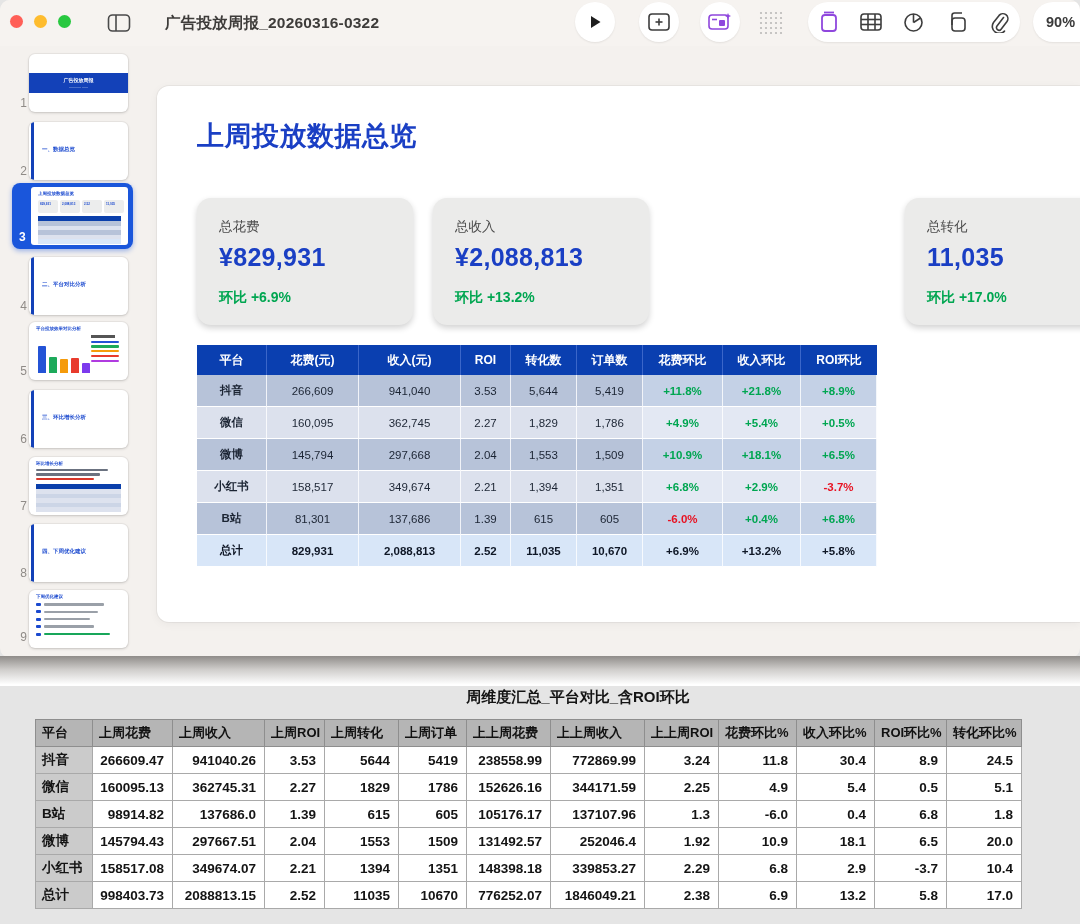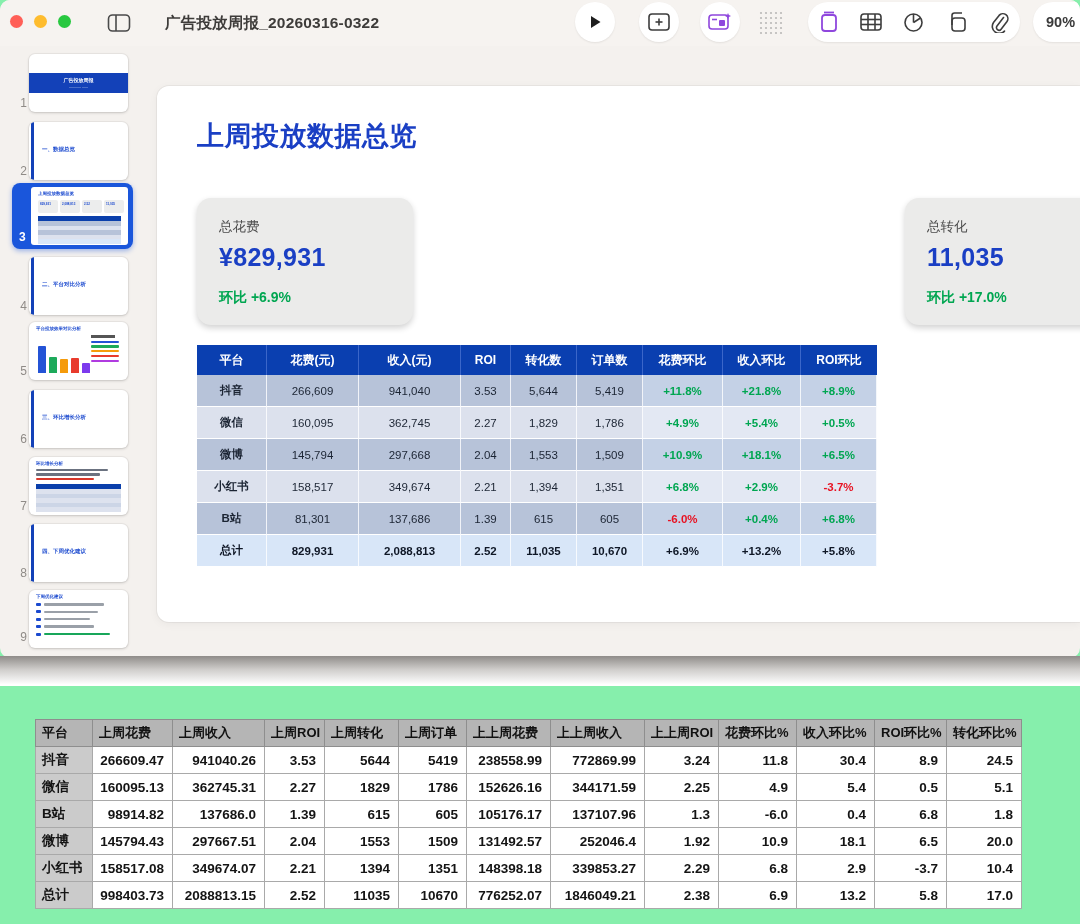--- a/index.html
+++ b/index.html
@@ -1,17 +1,17 @@
 <!DOCTYPE html>
 <html><head>
 <meta charset="utf-8">
 <style>
   * { margin:0; padding:0; box-sizing:border-box; }
   html,body { width:1080px; height:924px; background:#ffffff; font-family:"Liberation Sans","DejaVu Sans",sans-serif; overflow:hidden; }
-  .page { position:relative; width:1080px; height:924px; background:#86efac; }
+  .page { position:relative; width:1080px; height:924px; background:#e5e5e5; }
 
   
   .app-window { position:absolute; left:0; top:0; width:1080px; height:658px; background:#f4f1ee; border-radius:10px 10px 10px 10px; overflow:hidden; }
   .win-shadow { position:absolute; left:0; top:656px; width:1080px; height:30px; background:linear-gradient(#8f8c89, #cfcdcb 45%, #ffffff 95%); }
 
   
   .toolbar { position:absolute; left:0; top:0; width:1080px; height:46px; background:#f6f3f0; }
   .tl { position:absolute; top:15px; width:13px; height:13px; border-radius:50%; }
   .tl.red{ left:10px; background:#ff5f57; } .tl.yellow{ left:34px; background:#febc2e; } .tl.green{ left:58px; background:#28c840; }
   .sidebar-toggle { position:absolute; left:106px; top:11px; width:26px; height:24px; display:flex; align-items:center; justify-content:center; cursor:pointer; }
@@ -330,20 +330,25 @@
     <div class="thumb-num" style="top:630px;">9</div>
 
     <div class="slide-canvas">
       <div class="slide-title">上周投放数据总览</div>
 
       <div class="kpi-card" style="left:40px;">
         <div class="kpi-label">总花费</div>
         <div class="kpi-value">¥829,931</div>
         <div class="kpi-delta"><span>环比</span> <span>+6.9%</span></div>
       </div>
+      <div class="kpi-card" style="left:276px;">
+        <div class="kpi-label">总收入</div>
+        <div class="kpi-value">¥2,088,813</div>
+        <div class="kpi-delta"><span>环比</span> <span>+13.2%</span></div>
+      </div>
       <div class="kpi-card" style="left:748px; width:216px;">
         <div class="kpi-label">总转化</div>
         <div class="kpi-value">11,035</div>
         <div class="kpi-delta"><span>环比</span> <span>+17.0%</span></div>
       </div>
 
       <table class="overview-table">
         <colgroup>
           <col style="width:70px">
             <col style="width:92px">
@@ -435,20 +440,21 @@
               <td class="pos">+13.2%</td>
               <td class="pos">+5.8%</td>
             </tr>
           </tbody>
       </table>
     </div>
   </div>
 
   <div class="win-shadow"></div>
 
+  <div class="sheet-title">周维度汇总_平台对比_含ROI环比</div>
 
   <table class="sheet-table">
     <colgroup>
       <col style="width:57px">
         <col style="width:80px">
         <col style="width:92px">
         <col style="width:60px">
         <col style="width:74px">
         <col style="width:68px">
         <col style="width:84px">

